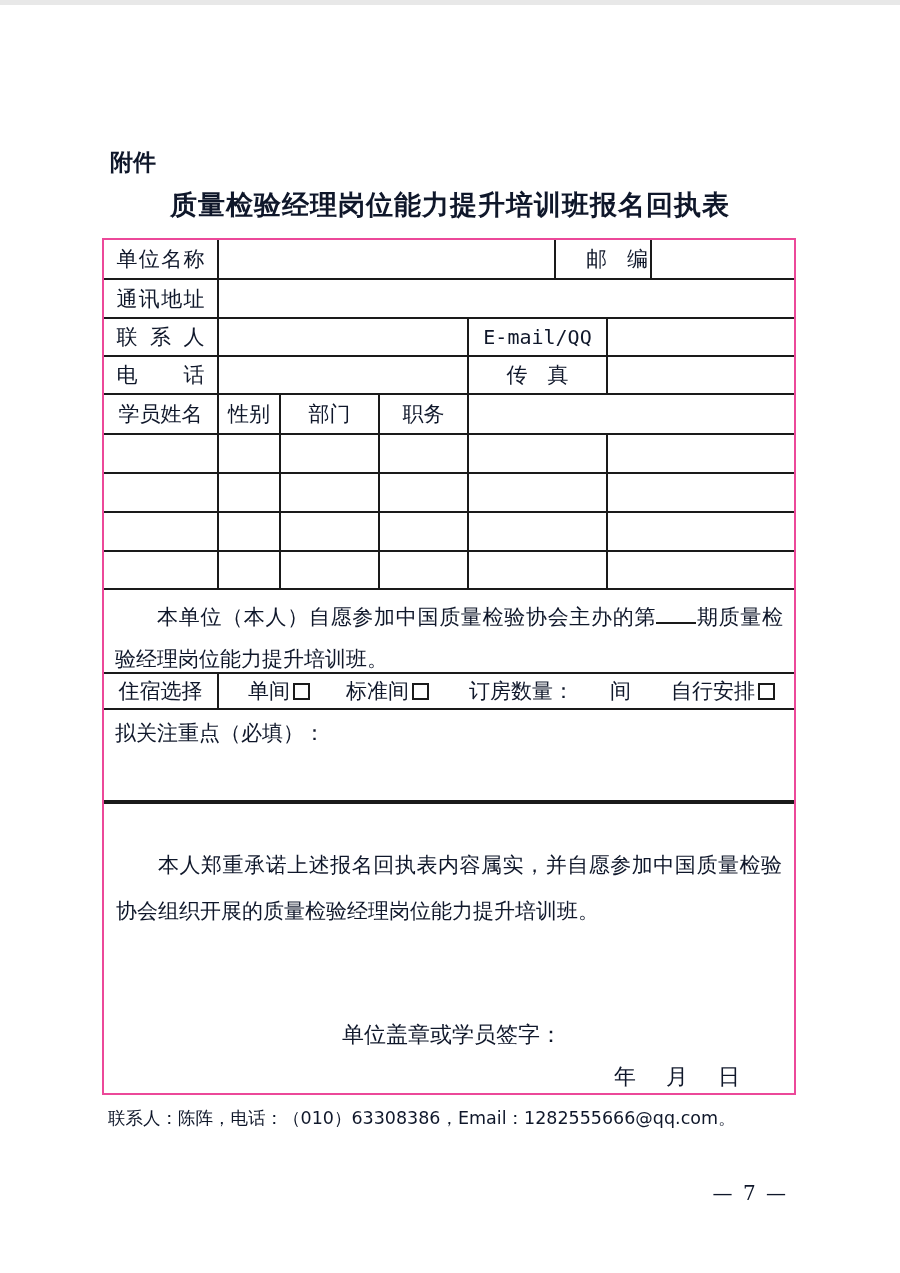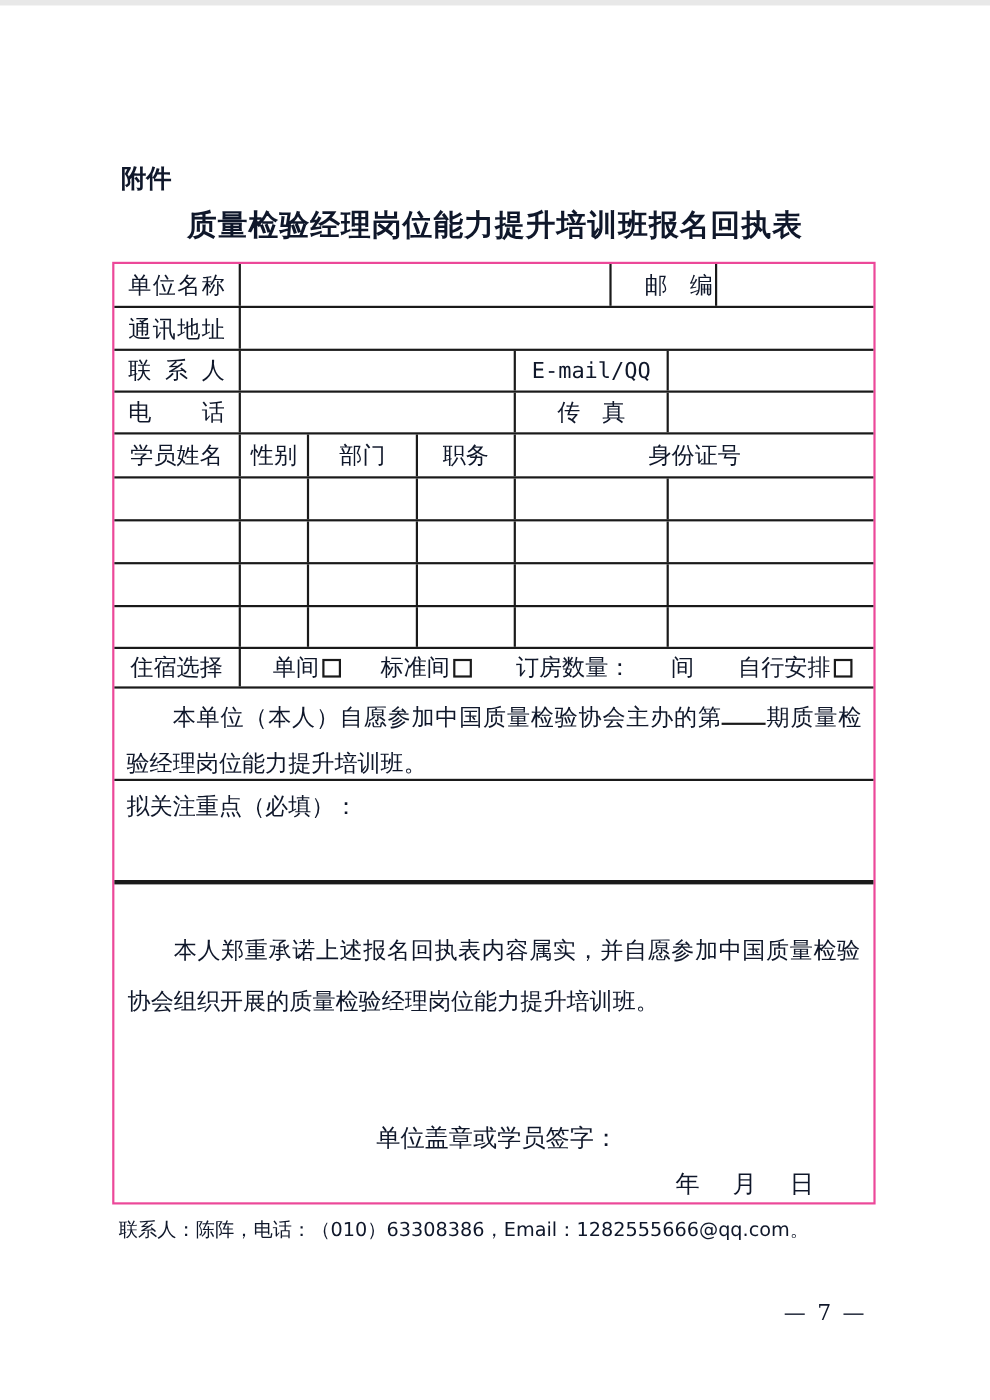--- a/index.html
+++ b/index.html
@@ -163,21 +163,20 @@
           <span class="jspread jw2">传真</span>
         </div>
       <div class="cell last blankcell"></div>
     </div>
 
     <div class="row r5">
       <div class="cell w-lab">学员姓名</div>
       <div class="cell w-sex">性别</div>
       <div class="cell w-dept">部门</div>
       <div class="cell w-duty">职务</div>
-      <div class="cell last">身份证号</div>
     </div>
 
     <div class="row re">
       <div class="cell w-lab"></div>
       <div class="cell w-sex"></div>
       <div class="cell w-dept"></div>
       <div class="cell w-duty"></div>
       <div class="cell w-mob"></div>
       <div class="cell last"></div>
     </div>
@@ -197,20 +196,26 @@
       <div class="cell w-mob"></div>
       <div class="cell last"></div>
     </div>
     <div class="row re4" style="display:flex;border-bottom:2px solid #1a1a1a;">
       <div class="cell w-lab"></div>
       <div class="cell w-sex"></div>
       <div class="cell w-dept"></div>
       <div class="cell w-duty"></div>
       <div class="cell w-mob"></div>
       <div class="cell last"></div>
+    </div>
+
+    <div class="row r10">
+      <div class="cell paracell">
+        <div class="para"><span>本单位（本人）自愿参加中国质量检验协会主办的第</span><span class="blankline"></span><span>期质量检验经理岗位能力提升培训班。</span></div>
+      </div>
     </div>
 
     <div class="row r11">
       <div class="cell w-lab">住宿选择</div>
       <div class="cell last accom-content">
         <span class="opt">
             <span>单间</span>
             <span class="cbox"></span>
           </span>
         <span class="opt gap36">
@@ -219,26 +224,20 @@
           </span>
         <span class="gap40">订房数量：</span>
         <span class="gap36">间</span>
         <span class="opt gap40">
             <span>自行安排</span>
             <span class="cbox"></span>
           </span>
       </div>
     </div>
 
-    <div class="row r10">
-      <div class="cell paracell">
-        <div class="para"><span>本单位（本人）自愿参加中国质量检验协会主办的第</span><span class="blankline"></span><span>期质量检验经理岗位能力提升培训班。</span></div>
-      </div>
-    </div>
-
     <div class="row r12 thickb">
       <div class="cell focuscell">
         <span>拟关注重点（必填）：</span>
       </div>
     </div>
 
     <div class="row r13 lastrow">
       <div class="cell pledgecell">
         <div class="pledge-text">本人郑重承诺上述报名回执表内容属实，并自愿参加中国质量检验协会组织开展的质量检验经理岗位能力提升培训班。</div>
         <div class="sig-label">单位盖章或学员签字：</div>

